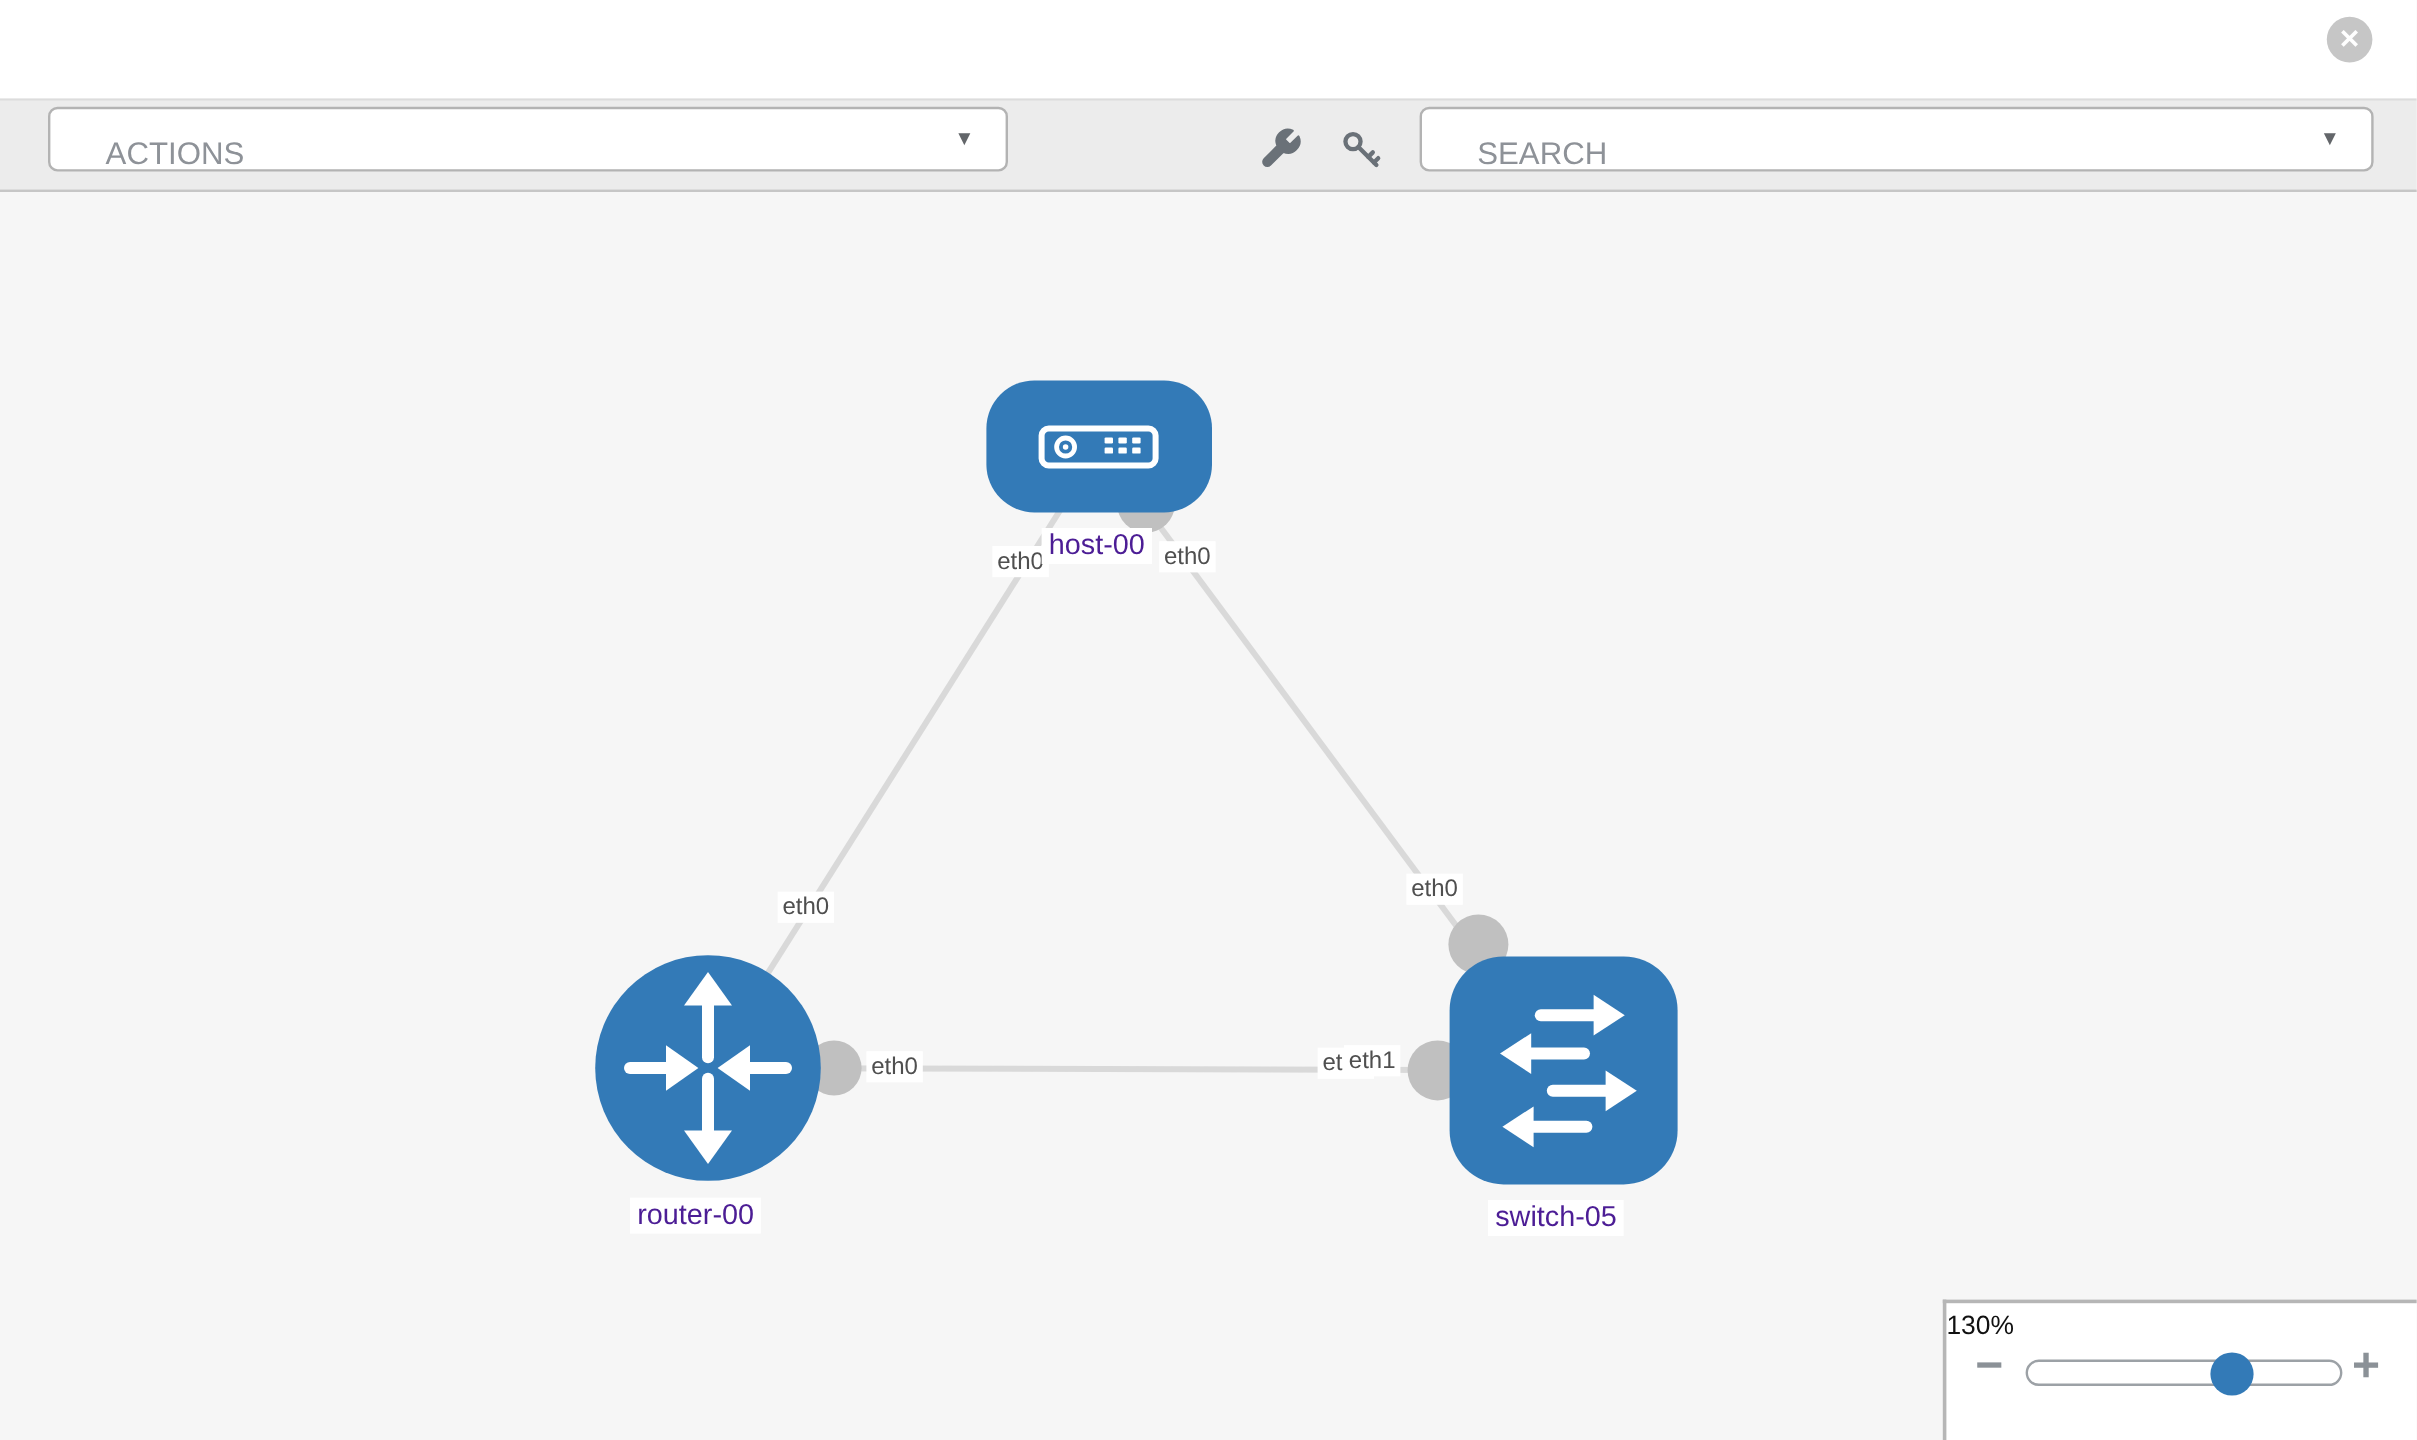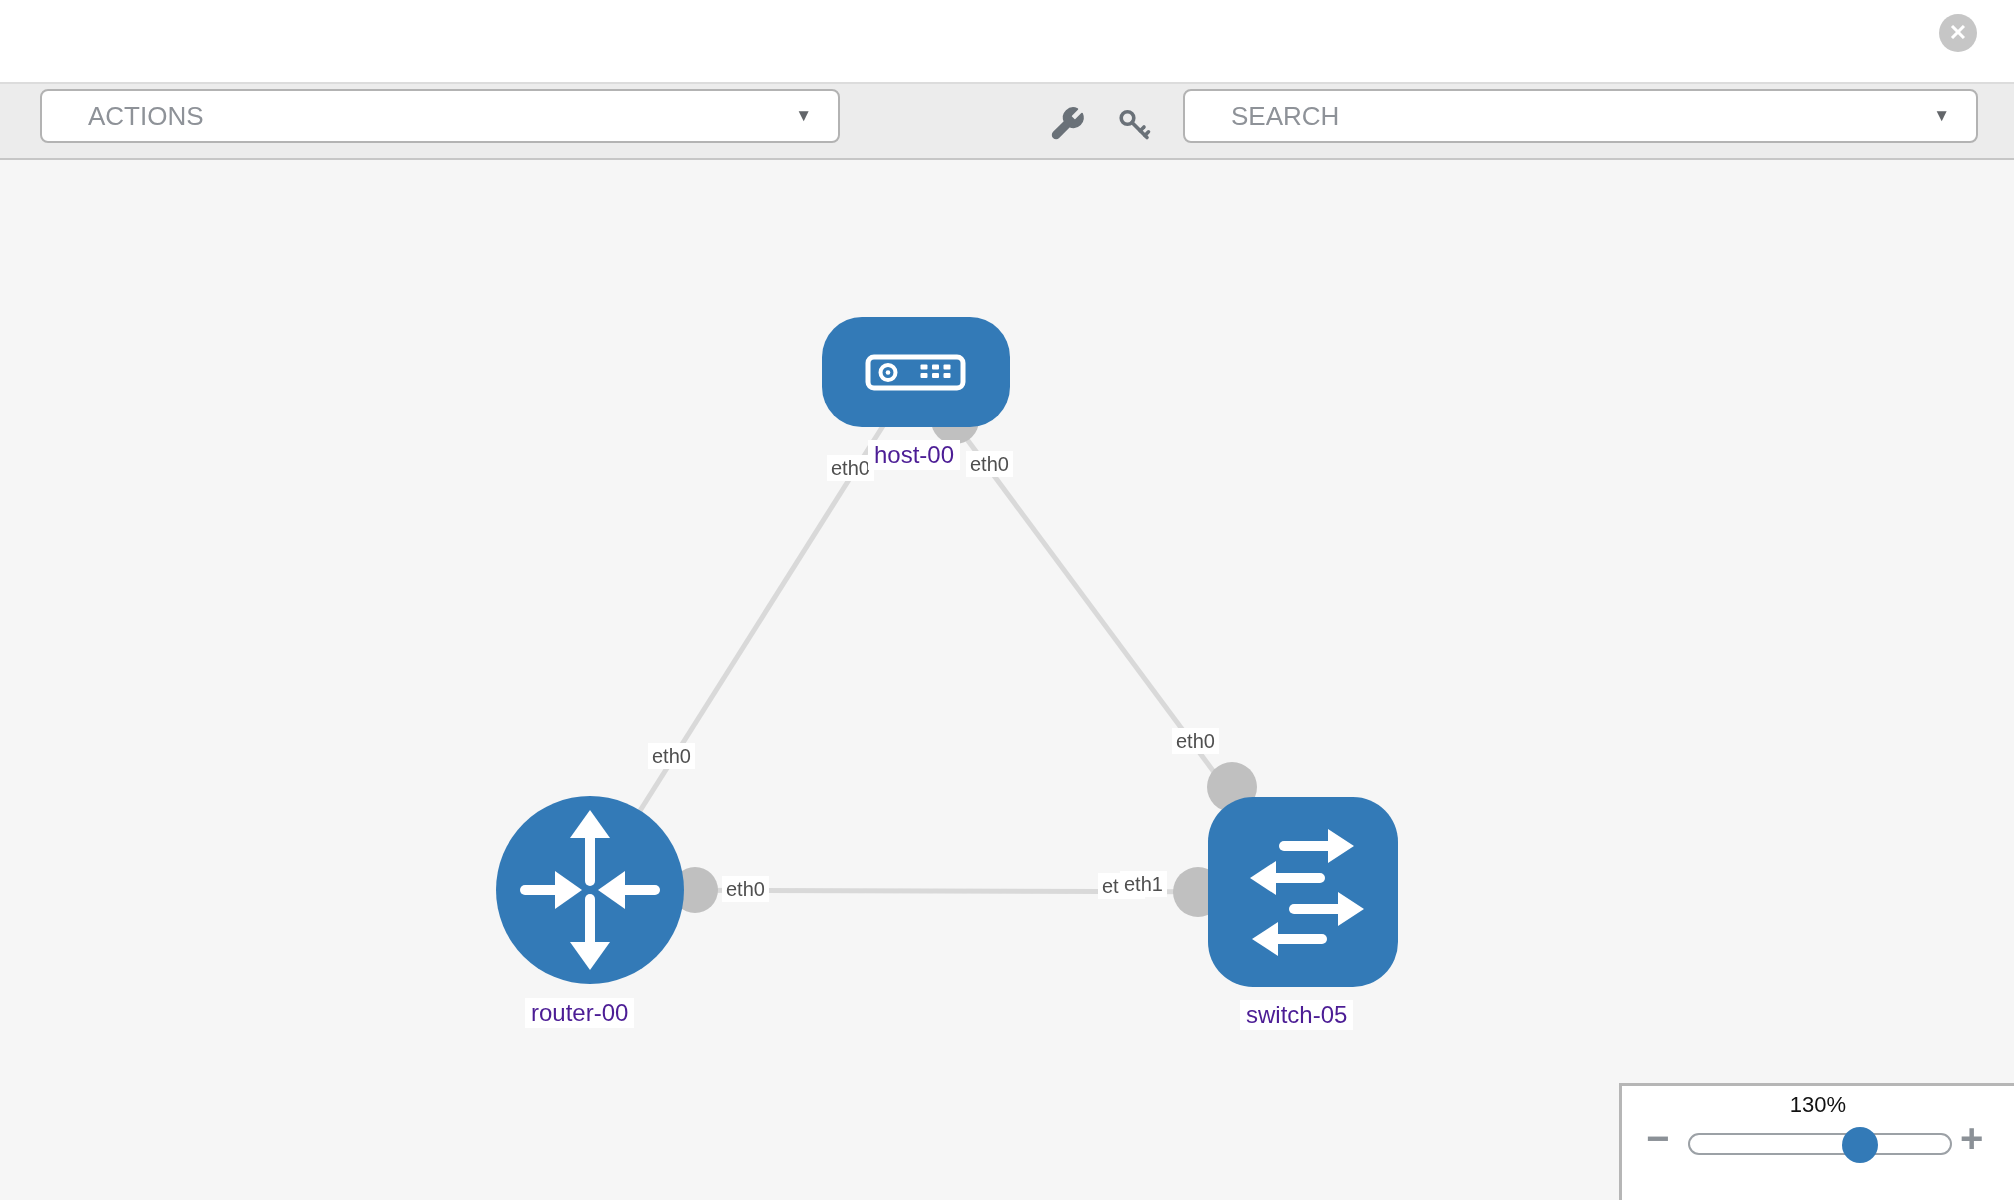--- a/index.html
+++ b/index.html
@@ -29,21 +29,21 @@
   
   .toolbar {
     position:absolute; left:0; top:84px; width:2014px; height:76px;
     background:#ececec; border-bottom:2px solid #c6c6c6;
   }
   .dropdown {
     position:absolute; top:5px; height:54px;
     background:#ffffff; border:2px solid #b3b3b3; border-radius:8px;
     font-size:26px; color:#8e9298; line-height:50px; cursor:pointer;
   }
-  .dropdown .dd-label { position:absolute; left:46px; top:0; }
+  .dropdown .dd-label { position:absolute; left:46px; top:12px; }
   .dropdown .dd-arrow {
     position:absolute; right:26px; top:0; font-size:17px; color:#63666a;
   }
   .dd-actions { left:40px;  width:800px; }
   .dd-search  { left:1183px; width:795px; }
   .tool-icon-btn {
     position:absolute; top:18px; width:44px; height:44px; cursor:pointer;
     display:flex; align-items:center; justify-content:center;
   }
   .btn-wrench { left:1045px; }
@@ -62,21 +62,21 @@
   }
   .node-label { font-size:24px; line-height:28px; color:#4c1d95; padding:1px 6px; }
   .z1 { z-index:1; } .z2 { z-index:2; }
 
   
   .zoom-panel {
     position:absolute; left:1619px; top:1083px; width:395px; height:117px;
     background:#ffffff; border-left:3px solid #b6b6b6; border-top:3px solid #b6b6b6;
   }
   .zoom-level {
-    position:absolute; left:0; top:6px; width:100%; text-align:center;
+    position:absolute; left:0; top:6px; width:100%; 
     font-size:22px; color:#111111;
   }
   .zoom-minus, .zoom-plus {
     position:absolute; top:30px; font-size:40px; font-weight:700; color:#8b9197;
     cursor:pointer; line-height:44px;
   }
   .zoom-minus { left:24px; }
   .zoom-plus  { left:338px; }
   .zoom-track {
     position:absolute; left:66px; top:47px; width:264px; height:22px;

